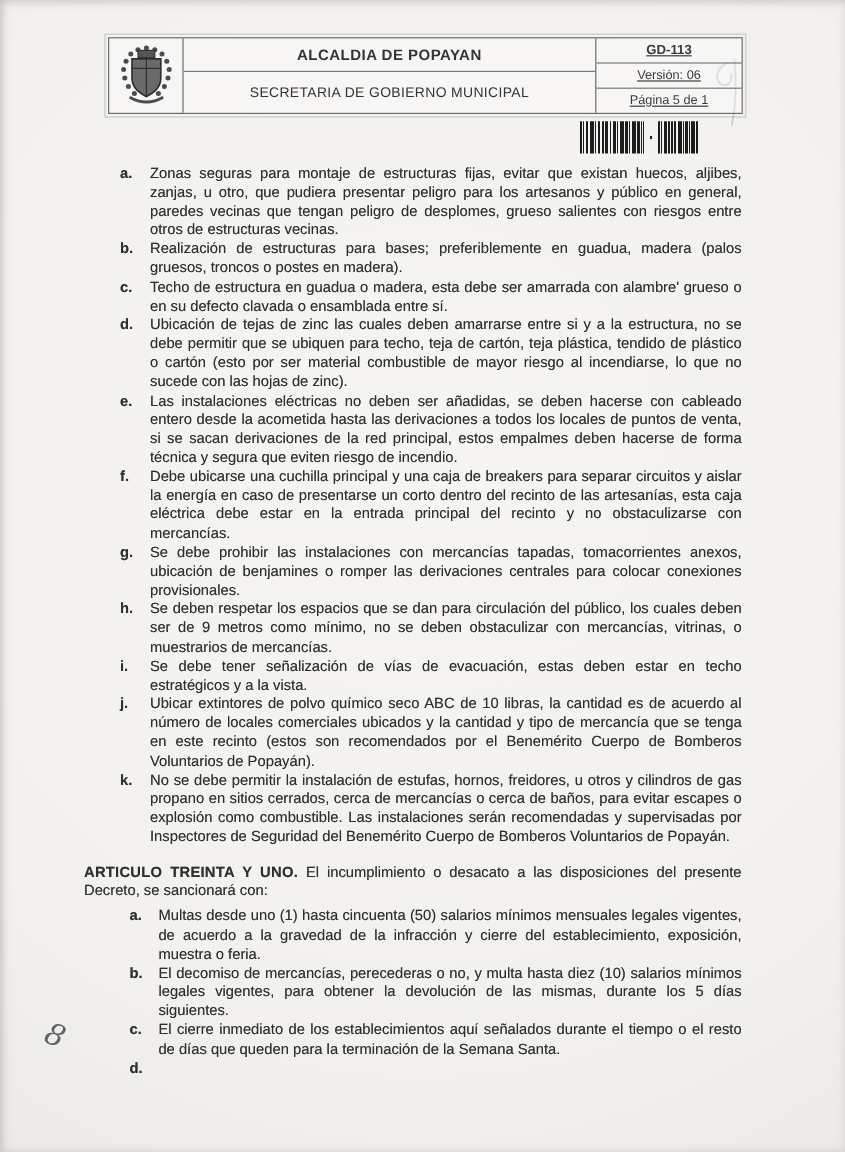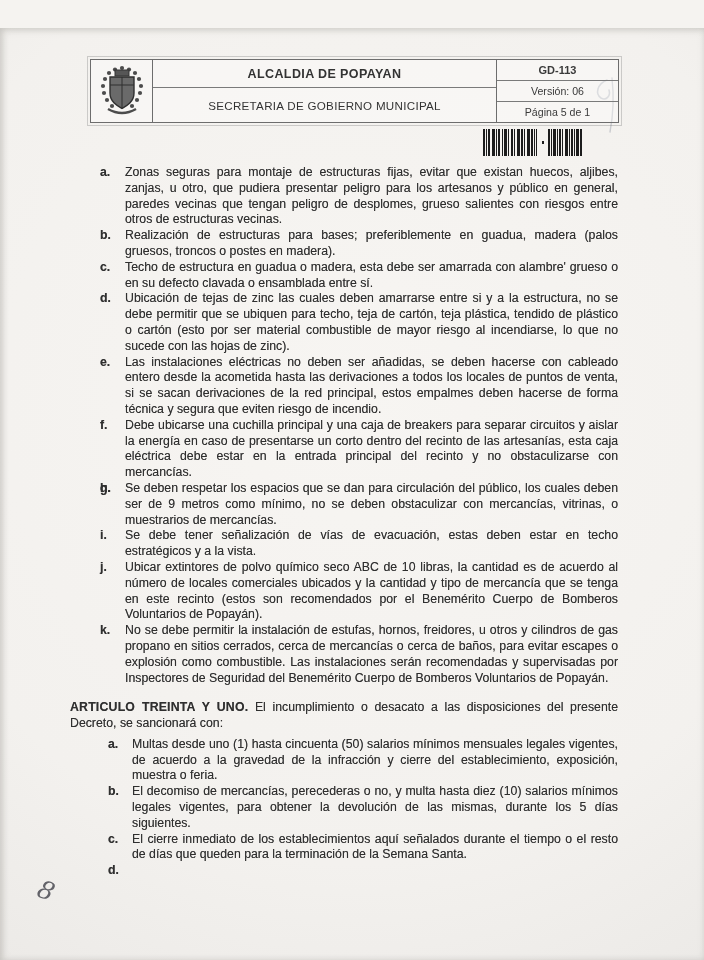--- a/index.html
+++ b/index.html
@@ -7,21 +7,20 @@
     width:704px;height:960px;position:relative;overflow:hidden;
     background:#f5f3f0;
     font-family:"Liberation Sans","DejaVu Sans",sans-serif;
     color:#2f2f2f;
   }
   .page{
     position:absolute;inset:0;
     background:
       radial-gradient(circle at 50% 40%, #f7f5f2 0%, #f3f1ee 70%, #eceae7 100%);
     box-shadow:inset 3px 0 6px rgba(160,158,152,.35), inset 0 3px 6px rgba(160,158,152,.25);
-    margin-top:28px;
   }
   
   .header-table{
     position:absolute;left:90px;top:31px;width:527px;height:62px;
     display:flex;
     border:1px solid #6d6d6d;
     outline:1px solid rgba(110,110,110,.30);
     outline-offset:2px;
     background:rgba(255,255,255,.35);
   }
@@ -40,21 +39,21 @@
   }
   .title-row2{
     flex:1;display:flex;align-items:center;justify-content:center;
     font-weight:normal;font-size:11.6px;letter-spacing:.3px;color:#333;
   }
   .meta-cell{
     width:122px;border-left:1px solid #6d6d6d;display:flex;flex-direction:column;
   }
   .meta-row{
     flex:1;display:flex;align-items:center;justify-content:center;
-    font-size:10.6px;color:#3a3a3a;
+    font-size:10.6px;color:#3a3a3a;text-decoration:underline;
   }
   .meta-row + .meta-row{border-top:1px solid #7a7a7a;}
   .meta-code{font-weight:bold;font-size:11px;}
   
   .barcode{position:absolute;left:483px;top:101px;width:99px;height:27px;}
   
   .pen-stroke{position:absolute;left:593px;top:40px;width:40px;height:72px;opacity:.55;}
   
   .content{
     position:absolute;left:70px;top:137px;width:548px;
@@ -163,21 +162,21 @@
 
   <div class="content">
 
     <ol class="list list1">
       <li class="li"><span class="marker">a.</span><span>Zonas seguras para montaje de estructuras fijas, evitar que existan huecos, aljibes, zanjas, u otro, que pudiera presentar peligro para los artesanos y público en general, paredes vecinas que tengan peligro de desplomes, grueso salientes con riesgos entre otros de estructuras vecinas.</span></li>
       <li class="li"><span class="marker">b.</span><span>Realización de estructuras para bases; preferiblemente en guadua, madera (palos gruesos, troncos o postes en madera).</span></li>
       <li class="li"><span class="marker">c.</span><span>Techo de estructura en guadua o madera, esta debe ser amarrada con alambre' grueso o en su defecto clavada o ensamblada entre sí.</span></li>
       <li class="li"><span class="marker">d.</span><span>Ubicación de tejas de zinc las cuales deben amarrarse entre si y a la estructura, no se debe permitir que se ubiquen para techo, teja de cartón, teja plástica, tendido de plástico o cartón (esto por ser material combustible de mayor riesgo al incendiarse, lo que no sucede con las hojas de zinc).</span></li>
       <li class="li"><span class="marker">e.</span><span>Las instalaciones eléctricas no deben ser añadidas, se deben hacerse con cableado entero desde la acometida hasta las derivaciones a todos los locales de puntos de venta, si se sacan derivaciones de la red principal, estos empalmes deben hacerse de forma técnica y segura que eviten riesgo de incendio.</span></li>
       <li class="li"><span class="marker">f.</span><span>Debe ubicarse una cuchilla principal y una caja de breakers para separar circuitos y aislar la energía en caso de presentarse un corto dentro del recinto de las artesanías, esta caja eléctrica debe estar en la entrada principal del recinto y no obstaculizarse con mercancías.</span></li>
-      <li class="li"><span class="marker">g.</span></li>
+      <li class="li"><span class="marker">g.</span><span>Se debe prohibir las instalaciones con mercancías tapadas, tomacorrientes anexos, ubicación de benjamines o romper las derivaciones centrales para colocar conexiones provisionales.</span></li>
       <li class="li"><span class="marker">h.</span><span>Se deben respetar los espacios que se dan para circulación del público, los cuales deben ser de 9 metros como mínimo, no se deben obstaculizar con mercancías, vitrinas, o muestrarios de mercancías.</span></li>
       <li class="li"><span class="marker">i.</span><span>Se debe tener señalización de vías de evacuación, estas deben estar en techo estratégicos y a la vista.</span></li>
       <li class="li"><span class="marker">j.</span><span>Ubicar extintores de polvo químico seco ABC de 10 libras, la cantidad es de acuerdo al número de locales comerciales ubicados y la cantidad y tipo de mercancía que se tenga en este recinto (estos son recomendados por el Benemérito Cuerpo de Bomberos Voluntarios de Popayán).</span></li>
       <li class="li"><span class="marker">k.</span><span>No se debe permitir la instalación de estufas, hornos, freidores, u otros y cilindros de gas propano en sitios cerrados, cerca de mercancías o cerca de baños, para evitar escapes o explosión como combustible. Las instalaciones serán recomendadas y supervisadas por Inspectores de Seguridad del Benemérito Cuerpo de Bomberos Voluntarios de Popayán.</span></li>
     </ol>
 
     <p class="article">
       <strong>ARTICULO TREINTA Y UNO.</strong>
       <span>El incumplimiento o desacato a las disposiciones del presente Decreto, se sancionará con:</span>
     </p>

